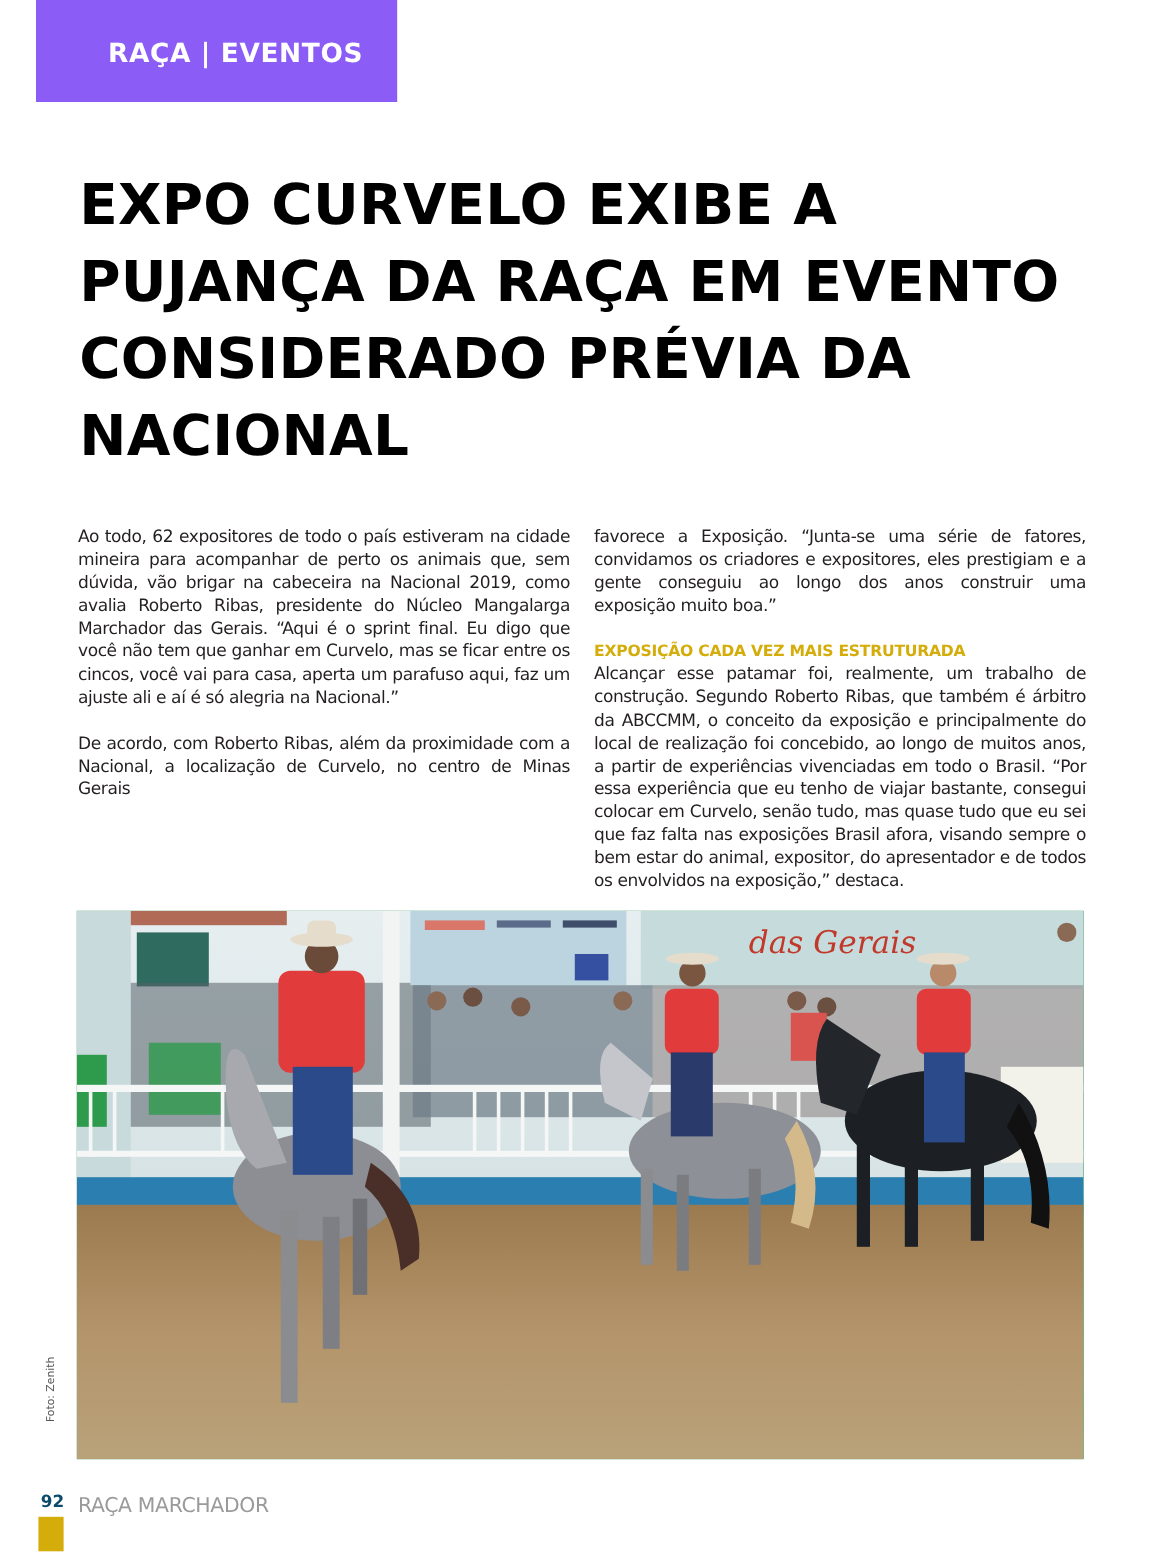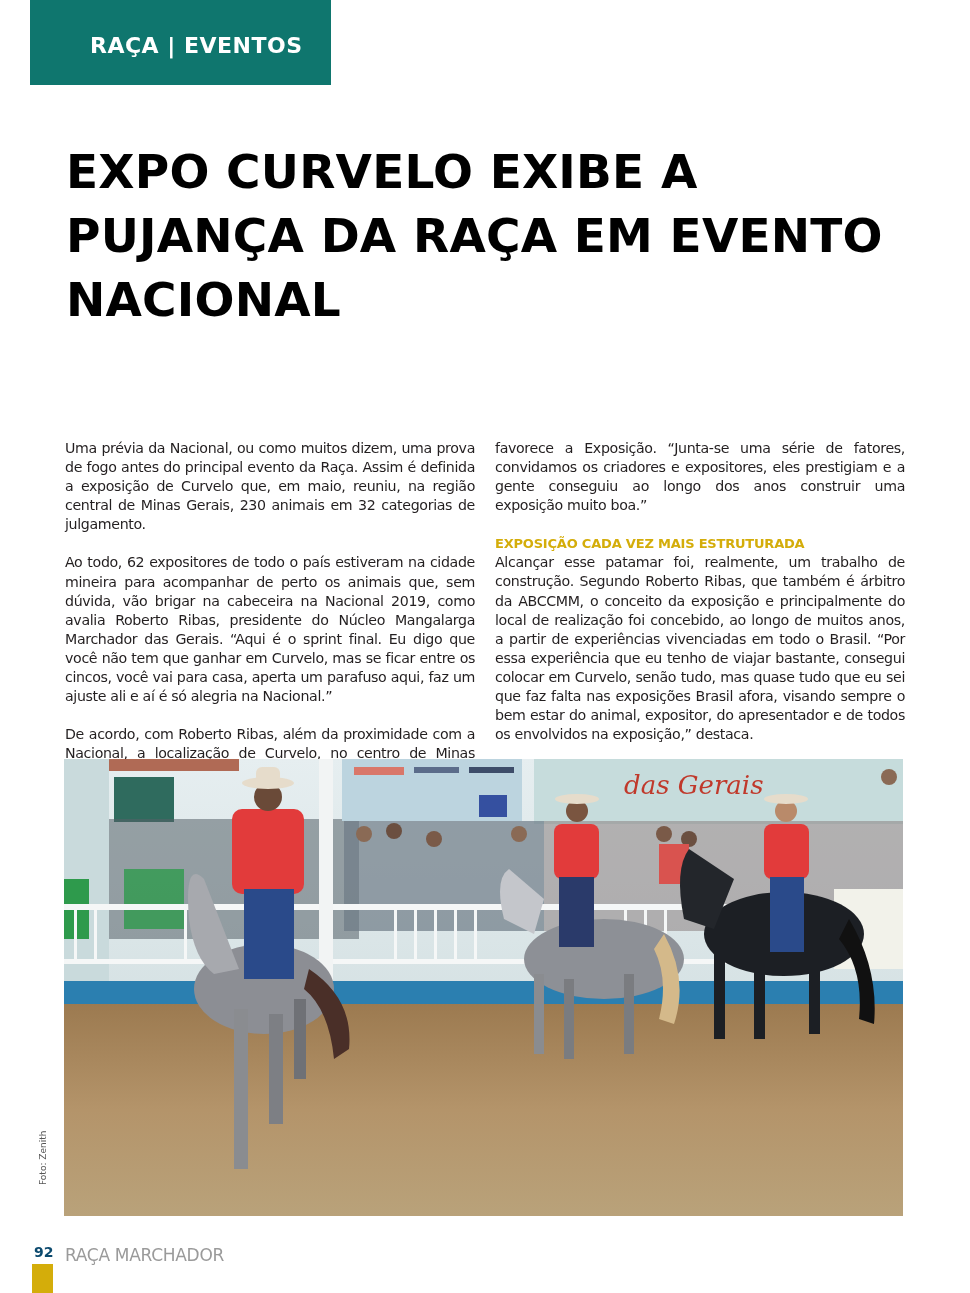--- a/index.html
+++ b/index.html
@@ -4,21 +4,21 @@
 <style>
   html, body { margin: 0; padding: 0; }
   body {
     width: 970px; height: 1293px; position: relative; overflow: hidden;
     background: #ffffff;
     font-family: "Liberation Sans", "DejaVu Sans", sans-serif;
     color: #231f20;
   }
   .section-tab {
     position: absolute; left: 30px; top: 0; width: 301px; height: 85px;
-    background: #0f766e;
+    background: #8b5cf6;
     display: flex; align-items: center;
   }
   .section-tab span {
     margin-left: 60px; margin-top: 6px;
     color: #fff; font-weight: bold; font-size: 22px; letter-spacing: 0.5px;
     font-family: "DejaVu Sans", sans-serif;
   }
   .headline {
     position: absolute; left: 66px; top: 140px; width: 860px;
     margin: 0;
@@ -69,25 +69,25 @@
 </head>
 <body>
 
 <div class="section-tab">
   <span>RAÇA | EVENTOS</span>
 </div>
 
 <h1 class="headline">
   <div>EXPO CURVELO EXIBE A</div>
   <div>PUJANÇA DA RAÇA EM EVENTO</div>
+  <div>CONSIDERADO PRÉVIA DA</div>
   <div>NACIONAL</div>
 </h1>
 
 <div class="col left">
-  <p>Uma prévia da Nacional, ou como muitos dizem, uma prova de fogo antes do principal evento da Raça. Assim é definida a exposição de Curvelo que, em maio, reuniu, na região central de Minas Gerais, 230 animais em 32 categorias de julgamento.</p>
   <p>Ao todo, 62 expositores de todo o país estiveram na cidade mineira para acompanhar de perto os animais que, sem dúvida, vão brigar na cabeceira na Nacional 2019, como avalia Roberto Ribas, presidente do Núcleo Mangalarga Marchador das Gerais. “Aqui é o sprint final. Eu digo que você não tem que ganhar em Curvelo, mas se ficar entre os cincos, você vai para casa, aperta um parafuso aqui, faz um ajuste ali e aí é só alegria na Nacional.”</p>
   <p>De acordo, com Roberto Ribas, além da proximidade com a Nacional, a localização de Curvelo, no centro de Minas Gerais</p>
 </div>
 
 <div class="col right">
   <p>favorece a Exposição. “Junta-se uma série de fatores, convidamos os criadores e expositores, eles prestigiam e a gente conseguiu ao longo dos anos construir uma exposição muito boa.”</p>
   <h3 class="subhead">EXPOSIÇÃO CADA VEZ MAIS ESTRUTURADA</h3>
   <p>Alcançar esse patamar foi, realmente, um trabalho de construção. Segundo Roberto Ribas, que também é árbitro da ABCCMM, o conceito da exposição e principalmente do local de realização foi concebido, ao longo de muitos anos, a partir de experiências vivenciadas em todo o Brasil. “Por essa experiência que eu tenho de viajar bastante, consegui colocar em Curvelo, senão tudo, mas quase tudo que eu sei que faz falta nas exposições Brasil afora, visando sempre o bem estar do animal, expositor, do apresentador e de todos os envolvidos na exposição,” destaca.</p>
 </div>
 

